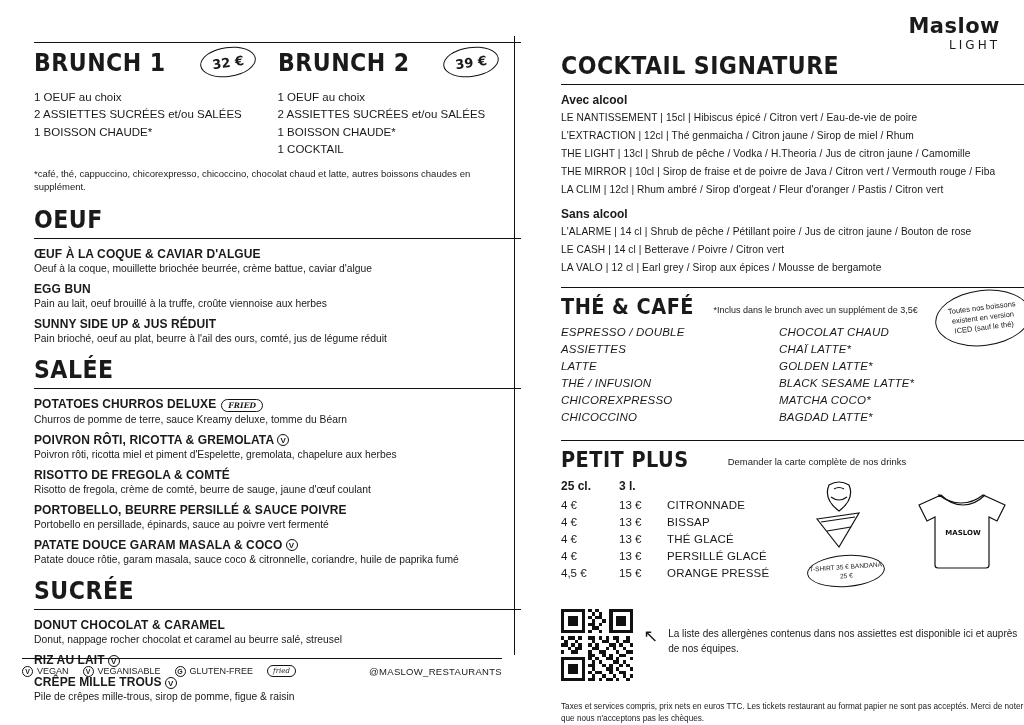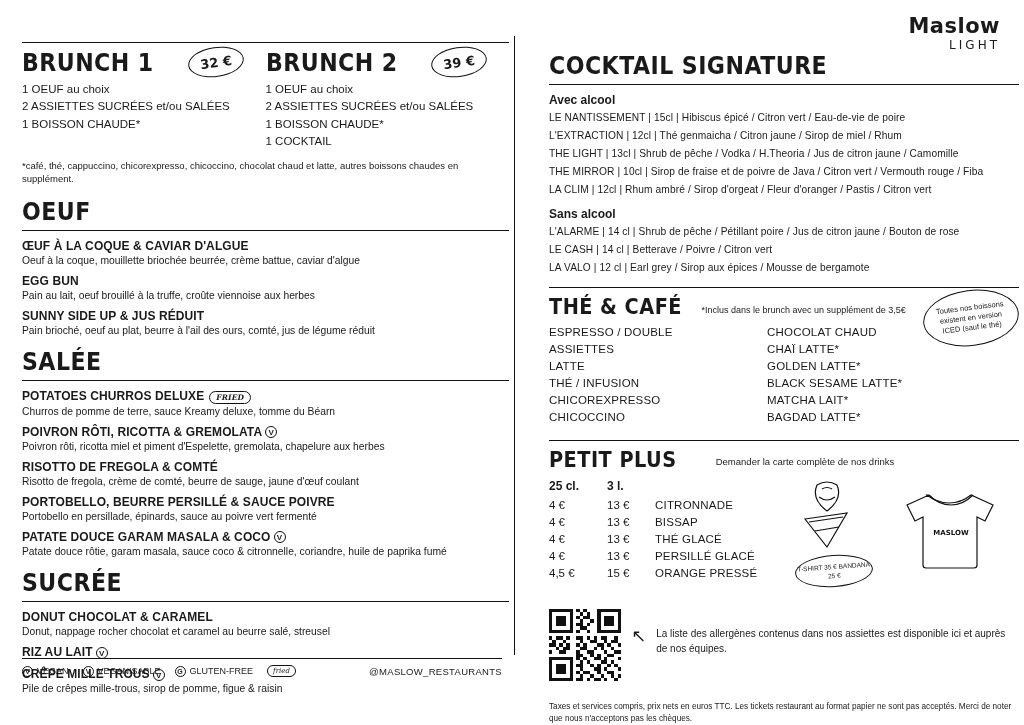--- a/index.html
+++ b/index.html
@@ -6,21 +6,21 @@
   html, body { margin:0; padding:0; }
   body {
     width:1024px; height:725px;
     background:#ffffff;
     font-family:"Liberation Sans", sans-serif;
     color:#1a1a1a;
     position:relative;
     overflow:hidden;
     font-size:11px;
   }
-  .page { position:relative; width:1024px; height:685px; padding:14px 22px; }
+  .page { position:relative; width:1024px; height:685px; padding:14px 34px; }
 
   
   .logo { position:absolute; right:24px; top:16px; text-align:right; line-height:1; }
   .logo .l1 { font-family:"DejaVu Sans", sans-serif; font-weight:bold; font-size:21px; letter-spacing:0.5px; }
   .logo .l2 { font-family:"DejaVu Sans", sans-serif; font-size:12px; letter-spacing:3px; margin-top:2px; }
 
   
   .cols { display:flex; gap:0; height:100%; }
   .left { width:505px; padding-right:18px; }
   .right { width:497px; padding-left:22px; }
@@ -49,21 +49,21 @@
   .brunch-col { width:252px; position:relative; padding-right:10px; }
   .brunch-col .cond-title { margin-bottom:0; }
   .price-bubble {
     position:absolute; top:-4px; right:22px;
     width:56px; height:30px;
     border:1px solid #111; border-radius:50%;
     display:flex; align-items:center; justify-content:center;
     font-family:"DejaVu Sans", sans-serif; font-weight:bold; font-size:13px;
     transform:rotate(-8deg);
   }
-  .brunch-lines { margin-top:5px; line-height:1.5; font-size:11.5px; }
+  .brunch-lines { margin-top:13px; line-height:1.5; font-size:11.5px; }
   .brunch-lines div { white-space:nowrap; }
   .footnote { font-size:9.5px; line-height:1.35; margin-top:10px; }
 
   
   .section { margin-top:14px; }
   .item { margin-bottom:8px; }
   .item-name {
     font-size:12px; font-weight:bold; letter-spacing:0.1px; text-transform:uppercase;
   }
   .item-desc { font-size:10.3px; margin-top:2px; color:#1a1a1a; }
@@ -80,21 +80,21 @@
   }
 
   
   .sub-head { font-size:12px; font-weight:bold; margin:8px 0 5px 0; }
   .ck-line { font-size:10.2px; margin-bottom:7px; letter-spacing:0.1px; }
 
   
   .tc-head-row { display:flex; align-items:flex-end; gap:8px; position:relative; }
   .tc-note { font-size:9px; padding-bottom:3px; }
   .tc-cols { display:flex; margin-top:8px; }
-  .tc-cols .c { width:218px; }
+  .tc-cols .c { width:218px;font-style:italic; }
   .tc-cols .c div { font-size:11.5px; margin-bottom:5px; letter-spacing:0.2px; }
   .iced-bubble {
     position:absolute; right:0; top:-6px;
     width:96px; height:56px; border:1px solid #111; border-radius:50%;
     font-size:7.5px; line-height:1.35; text-align:center;
     display:flex; align-items:center; justify-content:center;
     transform:rotate(-7deg); padding:0 6px;
   }
 
   
@@ -287,21 +287,21 @@
           <div>LATTE</div>
           <div>THÉ / INFUSION</div>
           <div>CHICOREXPRESSO</div>
           <div>CHICOCCINO</div>
         </div>
         <div class="c">
           <div>CHOCOLAT CHAUD</div>
           <div>CHAÏ LATTE*</div>
           <div>GOLDEN LATTE*</div>
           <div>BLACK SESAME LATTE*</div>
-          <div>MATCHA LAIT*</div>
+          <div>MATCHA COCO*</div>
           <div>BAGDAD LATTE*</div>
         </div>
       </div>
 
       <div class="hr" style="margin-top:12px;"></div>
 
       <div class="pp-head-row">
         <div class="cond-title small">PETIT PLUS</div>
         <div class="pp-note">Demander la carte complète de nos drinks</div>
       </div>

